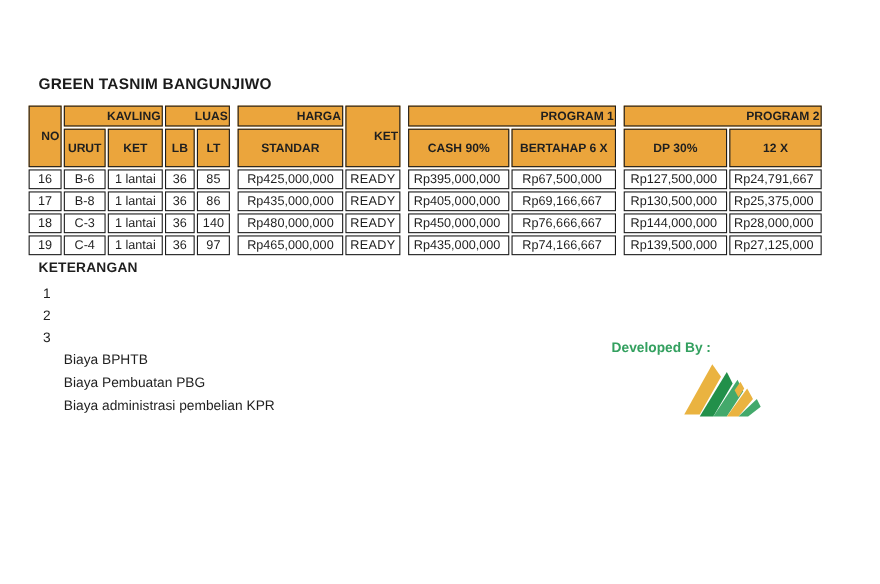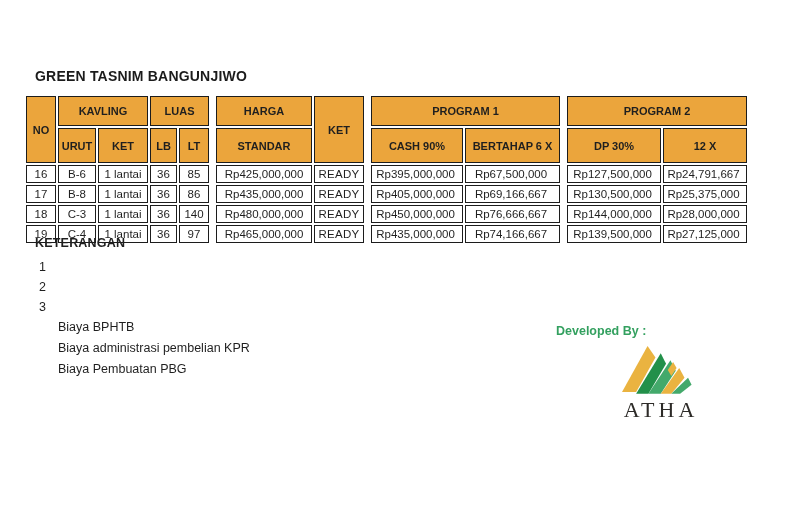--- a/index.html
+++ b/index.html
@@ -32,41 +32,41 @@
     border:1.5px solid var(--border);
     background:#ffffff;
     text-align:center;vertical-align:middle;
     overflow:hidden;white-space:nowrap;
   }
   table.price th{
     background:var(--header-bg);
     font-weight:bold;font-size:11px;
     padding:2px 1px;
   }
-  tr.h1 th{height:30px;}
+  tr.h1 th{height:19px;text-align:right;}
   tr.h2 th{height:35px;font-size:11px;}
   table.price td.c{
     font-size:11.5px;height:18px;padding:1px 2px;
   }
   td.sp, th.spacer{border:none!important;background:transparent!important;padding:0!important;}
   td.lantai{font-size:8.5px;}
   td.rp{text-align:right;padding-right:5px!important;}
   td.rp.center{text-align:center;padding-right:2px!important;}
   td.status{letter-spacing:.3px;margin-top:26px;}
 
   
   .keterangan{position:absolute;left:35px;top:236px;width:580px;font-size:12.5px;}
   .keterangan .heading{font-weight:bold;font-size:12.5px;margin-bottom:7px;letter-spacing:.2px;}
   .k-item{display:flex;line-height:20px;}
   .k-item .num{width:23px;flex:0 0 23px;padding-left:4px;}
   .k-item.bold .txt{font-weight:bold;}
   .k-sub{margin-left:23px;line-height:21px;}
 
   
-  .developer{position:absolute;left:556px;top:324px;width:170px;}
+  .developer{position:absolute;left:556px;top:309px;width:170px;}
   .developer .label{color:var(--accent-green);font-weight:bold;font-size:12.5px;}
   .logo{width:106px;margin-left:50px;margin-top:2px;text-align:center;}
   .logo svg{display:block;margin:0 auto;}
   .brand-name{
     font-family:"Liberation Serif","DejaVu Serif",serif;
     font-size:22px;color:var(--brand-dark);
     letter-spacing:4px;padding-left:4px;line-height:23px;
   }
   .brand-sub{
     font-family:"Liberation Serif","DejaVu Serif",serif;
@@ -199,32 +199,31 @@
     <div class="k-item">
       <span class="num">1</span>
     </div>
     <div class="k-item">
       <span class="num">2</span>
     </div>
     <div class="k-item bold">
       <span class="num">3</span>
     </div>
     <div class="k-sub">Biaya BPHTB</div>
+    <div class="k-sub">Biaya Pembuatan PBG</div>
     <div class="k-sub">Biaya administrasi pembelian KPR</div>
-    <div class="k-sub">Biaya Pembuatan PBG</div>
   </div>
 
   <div class="developer">
     <div class="label">Developed By :</div>
     <div class="logo">
       <svg width="88" height="58" viewBox="0 0 100 64">
         <polygon points="8,58 37,6 46,19 24,58" fill="var(--logo-gold)"></polygon>
         <polygon points="24,60 52,14 58,26 38,60" fill="var(--logo-green-dark)"></polygon>
         <polygon points="38,60 63,22 69,34 52,60" fill="var(--logo-green-mid)"></polygon>
         <polygon points="60,33 66,24 70,31 64,40" fill="var(--logo-gold)"></polygon>
         <polygon points="52,60 73,31 79,42 64,60" fill="var(--logo-gold)"></polygon>
         <polygon points="64,60 83,42 87,50 74,60" fill="var(--logo-green-mid)"></polygon>
       </svg>
-      <div class="brand-name">ATHA</div>
     </div>
   </div>
 
 </div>
 
 </body></html>

